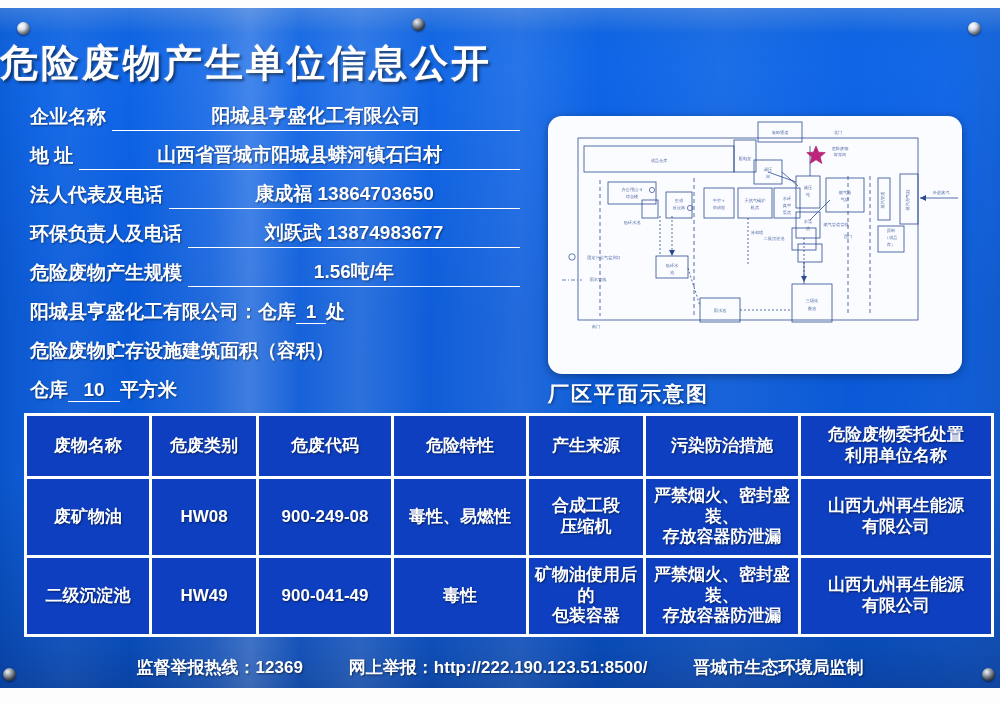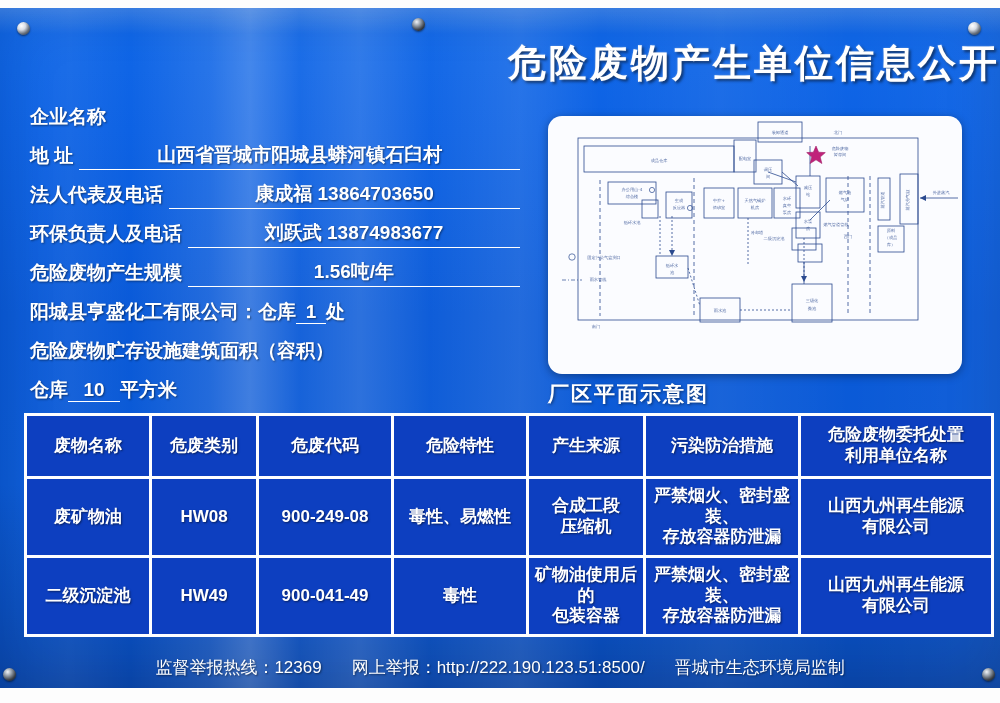--- a/index.html
+++ b/index.html
@@ -53,21 +53,21 @@
     position:absolute;width:13px;height:13px;border-radius:50%;
     background:radial-gradient(circle at 34% 30%, #ffffff 0%, #d8dde6 32%, #6b7480 62%, #1a1d22 100%);
     box-shadow:0 1px 2px rgba(0,0,0,0.5);
   }
   .bolt.dark{
     background:radial-gradient(circle at 36% 30%, #f0f3f7 0%, #9aa3ae 30%, #3b4048 65%, #0b0d10 100%);
   }
 
   
   #title{
-    position:absolute;left:0;top:30px;width:1000px;text-align:right;
+    position:absolute;left:0;top:30px;width:1000px;text-align:left;
     font-size:38px;font-weight:bold;color:#ffffff;letter-spacing:3px;
     text-shadow:2px 2px 3px rgba(0,0,0,0.55), 0 0 2px rgba(255,255,255,0.4);
     font-family:"DejaVu Sans","Liberation Sans",sans-serif;
   }
 
   
   #info{
     position:absolute;left:30px;top:96px;width:490px;color:#ffffff;
   }
   .irow{
@@ -123,22 +123,22 @@
   }
   #table th{height:52px;font-size:17px;}
   #table td{height:68px;font-size:17px;}
   .c0{width:118px;} .c1{width:100px;} .c2{width:128px;}
   .c3{width:128px;} .c4{width:110px;} .c5{width:148px;} .c6{width:186px;}
   .small{font-size:15px;}
 
   
   #footer{
     position:absolute;left:0;top:648px;width:1000px;
-    display:flex;justify-content:center;align-items:center;gap:30px;
-    color:#ffffff;font-size:17px;font-weight:normal;
+    display:flex;justify-content:center;align-items:center;gap:46px;
+    color:#ffffff;font-size:17px;font-weight:bold;
     text-shadow:1px 1px 2px rgba(0,0,0,0.5);
     white-space:nowrap;
   }
   .fitem{white-space:nowrap;}
 </style>
 </head>
 <body>
 
 <div id="stage">
 
@@ -151,20 +151,21 @@
     <div class="bolt" style="left:968px;top:14px;"></div>
     <div class="bolt dark" style="left:3px;top:660px;"></div>
     <div class="bolt dark" style="left:982px;top:660px;"></div>
 
     <div id="title">危险废物产生单位信息公开</div>
 
     <div id="info">
 
       <div class="irow">
         <span class="ilabel">企业名称</span>
+        <span class="ivalue">阳城县亨盛化工有限公司</span>
       </div>
 
       <div class="irow">
         <span class="ilabel">地      址</span>
         <span class="ivalue">山西省晋城市阳城县蟒河镇石臼村</span>
       </div>
 
       <div class="irow">
         <span class="ilabel">法人代表及电话</span>
         <span class="ivalue">康成福 13864703650</span>

